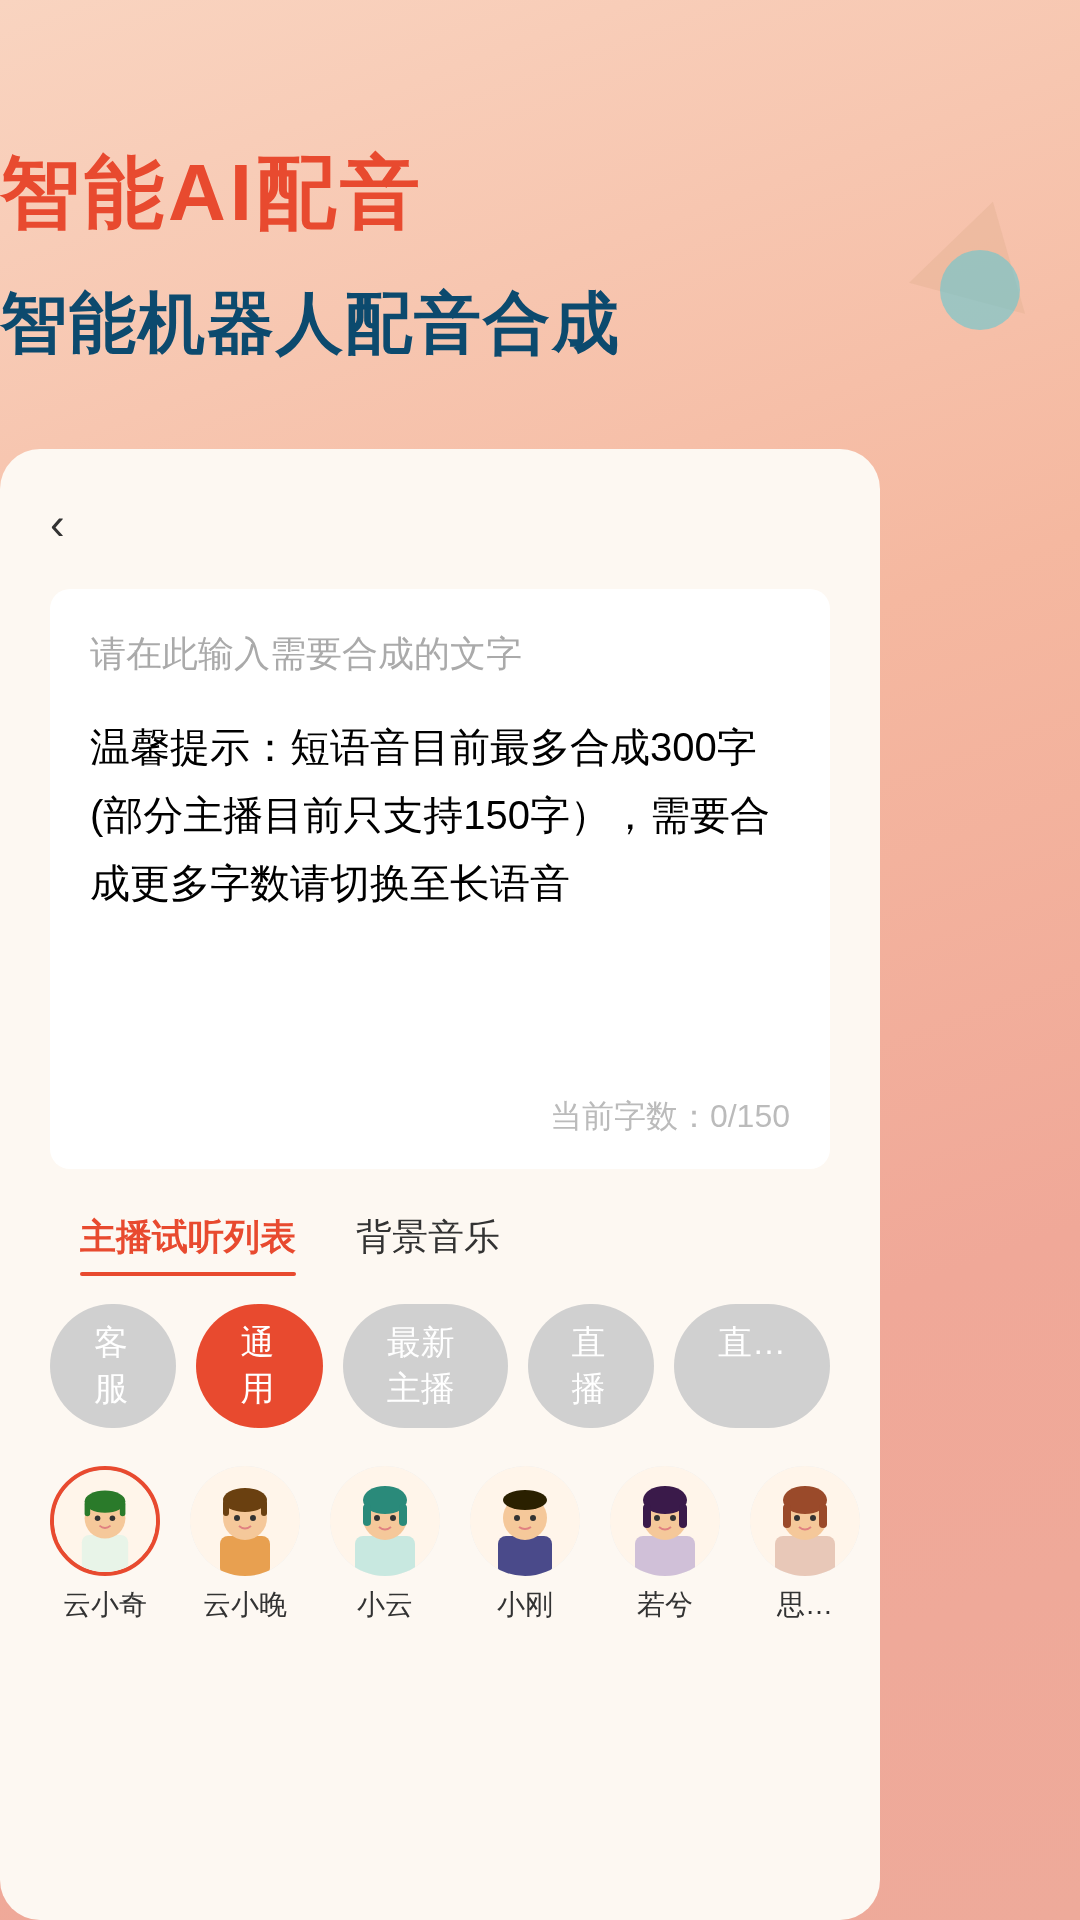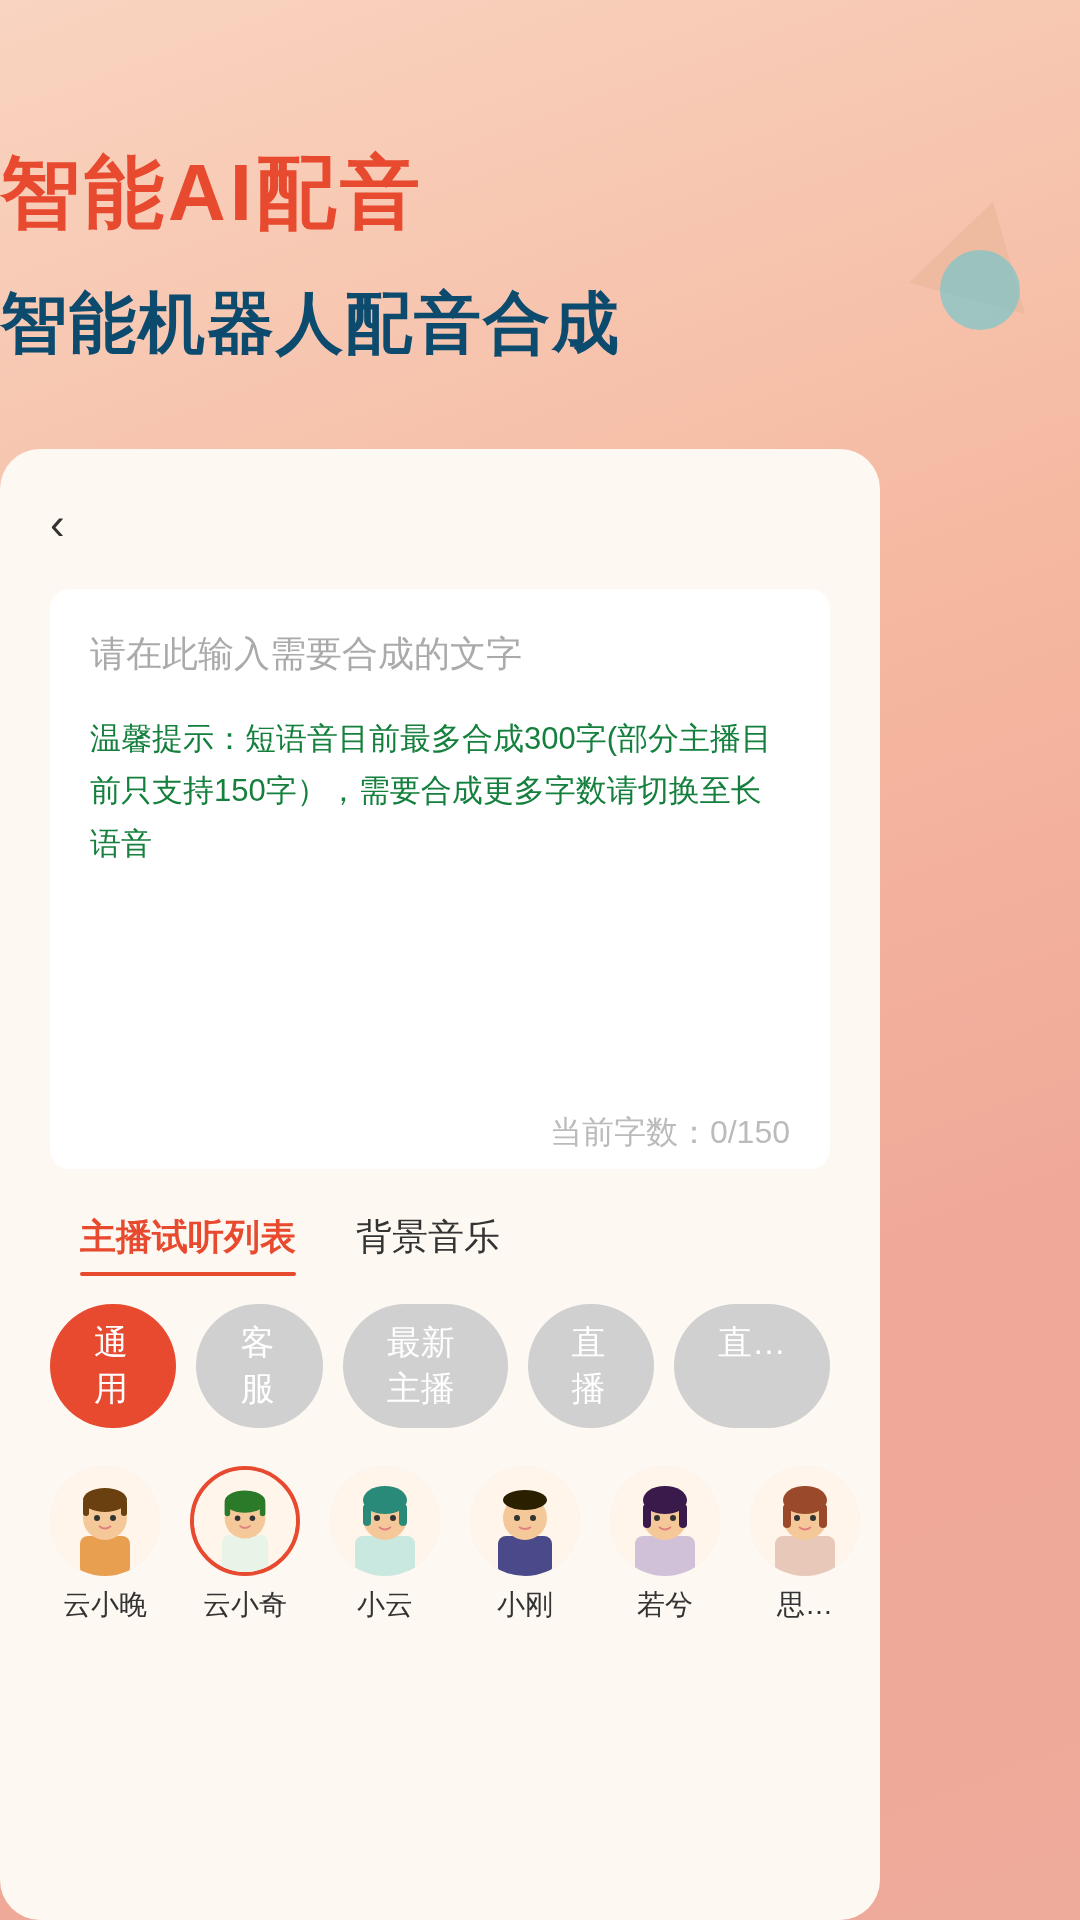--- a/index.html
+++ b/index.html
@@ -132,27 +132,27 @@
       display: flex;
       flex-direction: column;
     }
     .textarea-placeholder {
       font-size: 36px;
       color: #aaa;
       line-height: 1.6;
     }
     .textarea-hint {
       margin-top: 30px;
-      font-size: 31px;
-      color: #15803d;
+      font-size: 40px;
+      color: #000000;
       line-height: 1.7;
     }
     .char-count {
       position: absolute;
-      bottom: 14px;
+      bottom: 30px;
       right: 40px;
       font-size: 32px;
       color: #bbb;
     }
 
     
     .tabs-row {
       display: flex;
       flex-direction: row;
       padding: 30px 50px 0 50px;
@@ -274,69 +274,69 @@
       <div class="textarea-hint">温馨提示：短语音目前最多合成300字(部分主播目前只支持150字），需要合成更多字数请切换至长语音</div>
       <div class="char-count">当前字数：0/150</div>
     </div>
 
     <div class="tabs-row">
       <div class="tab-item active">主播试听列表</div>
       <div class="tab-item">背景音乐</div>
     </div>
 
     <div class="pills-row">
+      <div class="pill inactive">客服</div>
       <div class="pill active">通用</div>
-      <div class="pill inactive">客服</div>
       <div class="pill inactive">最新主播</div>
       <div class="pill inactive">直播</div>
       <div class="pill inactive">直…</div>
     </div>
 
     <div class="avatars-row">
 
       <div class="avatar-item">
+        <div class="avatar-circle selected">
+          <svg viewBox="0 0 110 110" class="avatar-body">
+            <circle cx="55" cy="55" r="55" fill="#fff5ea"></circle>
+
+            <rect x="30" y="70" width="50" height="40" rx="8" fill="#e8f4e8"></rect>
+
+            <circle cx="55" cy="52" r="22" fill="#f5c89a"></circle>
+
+            <ellipse cx="55" cy="34" rx="22" ry="12" fill="#2a7a2a"></ellipse>
+            <rect x="33" y="34" width="6" height="16" rx="3" fill="#2a7a2a"></rect>
+            <rect x="71" y="34" width="6" height="16" rx="3" fill="#2a7a2a"></rect>
+
+            <circle cx="47" cy="52" r="3" fill="#333"></circle>
+            <circle cx="63" cy="52" r="3" fill="#333"></circle>
+
+            <path d="M49 60 Q55 65 61 60" stroke="#e08080" stroke-width="2" fill="none"></path>
+          </svg>
+        </div>
+        <span class="avatar-label">云小奇</span>
+      </div>
+
+      <div class="avatar-item">
         <div class="avatar-circle">
           <svg viewBox="0 0 110 110" class="avatar-body">
             <circle cx="55" cy="55" r="55" fill="#fff5ea"></circle>
             <rect x="30" y="70" width="50" height="40" rx="8" fill="#e8a050"></rect>
             <circle cx="55" cy="52" r="22" fill="#f5c89a"></circle>
             <ellipse cx="55" cy="34" rx="22" ry="12" fill="#6a4010"></ellipse>
             <rect x="33" y="34" width="6" height="16" rx="3" fill="#6a4010"></rect>
             <rect x="71" y="34" width="6" height="16" rx="3" fill="#6a4010"></rect>
             <circle cx="47" cy="52" r="3" fill="#333"></circle>
             <circle cx="63" cy="52" r="3" fill="#333"></circle>
             <path d="M49 60 Q55 65 61 60" stroke="#e08080" stroke-width="2" fill="none"></path>
           </svg>
         </div>
         <span class="avatar-label">云小晚</span>
       </div>
 
       <div class="avatar-item">
-        <div class="avatar-circle selected">
-          <svg viewBox="0 0 110 110" class="avatar-body">
-            <circle cx="55" cy="55" r="55" fill="#fff5ea"></circle>
-
-            <rect x="30" y="70" width="50" height="40" rx="8" fill="#e8f4e8"></rect>
-
-            <circle cx="55" cy="52" r="22" fill="#f5c89a"></circle>
-
-            <ellipse cx="55" cy="34" rx="22" ry="12" fill="#2a7a2a"></ellipse>
-            <rect x="33" y="34" width="6" height="16" rx="3" fill="#2a7a2a"></rect>
-            <rect x="71" y="34" width="6" height="16" rx="3" fill="#2a7a2a"></rect>
-
-            <circle cx="47" cy="52" r="3" fill="#333"></circle>
-            <circle cx="63" cy="52" r="3" fill="#333"></circle>
-
-            <path d="M49 60 Q55 65 61 60" stroke="#e08080" stroke-width="2" fill="none"></path>
-          </svg>
-        </div>
-        <span class="avatar-label">云小奇</span>
-      </div>
-
-      <div class="avatar-item">
         <div class="avatar-circle">
           <svg viewBox="0 0 110 110" class="avatar-body">
             <circle cx="55" cy="55" r="55" fill="#fff5ea"></circle>
             <rect x="25" y="70" width="60" height="40" rx="8" fill="#c8e8e0"></rect>
             <circle cx="55" cy="52" r="22" fill="#f5c89a"></circle>
 
             <ellipse cx="55" cy="34" rx="22" ry="14" fill="#2a8a7a"></ellipse>
             <rect x="33" y="38" width="8" height="22" rx="4" fill="#2a8a7a"></rect>
             <rect x="69" y="38" width="8" height="22" rx="4" fill="#2a8a7a"></rect>
             <circle cx="47" cy="52" r="3" fill="#333"></circle>

